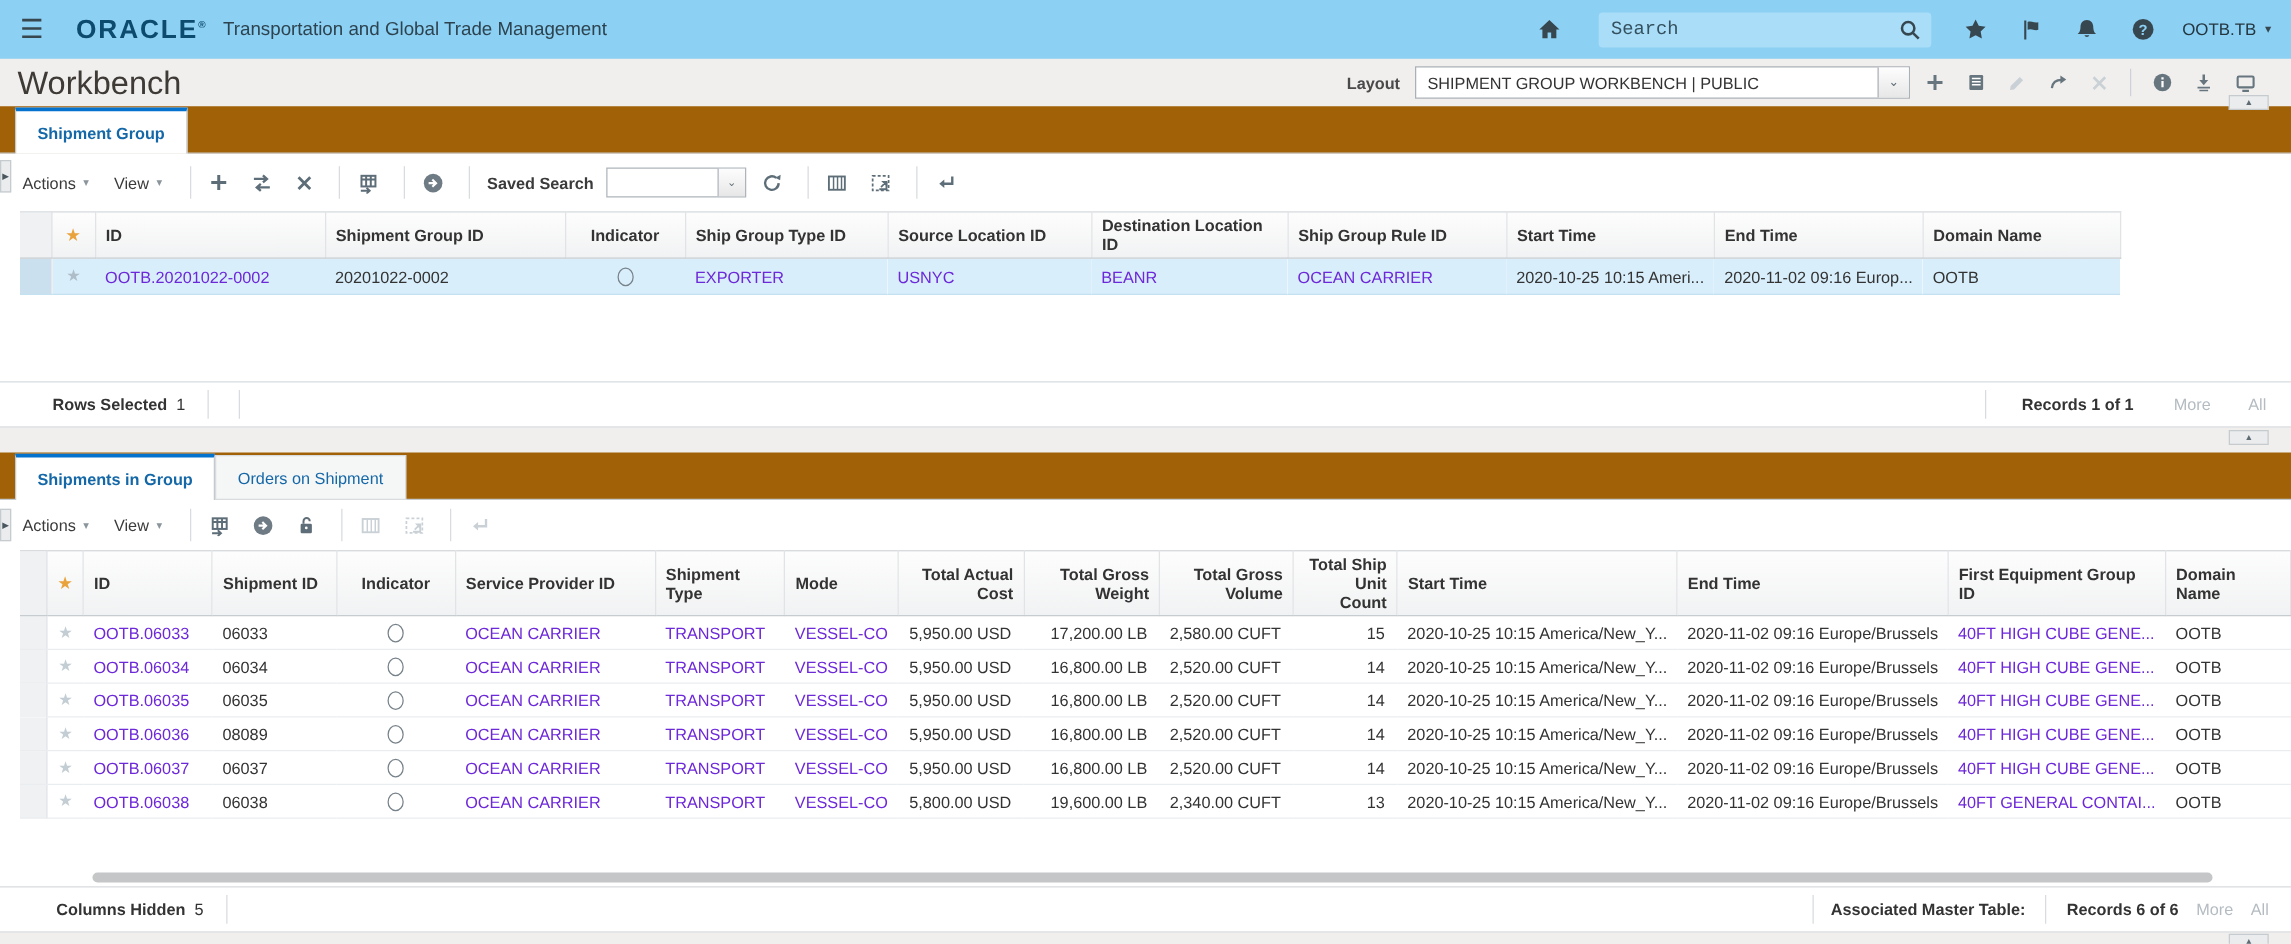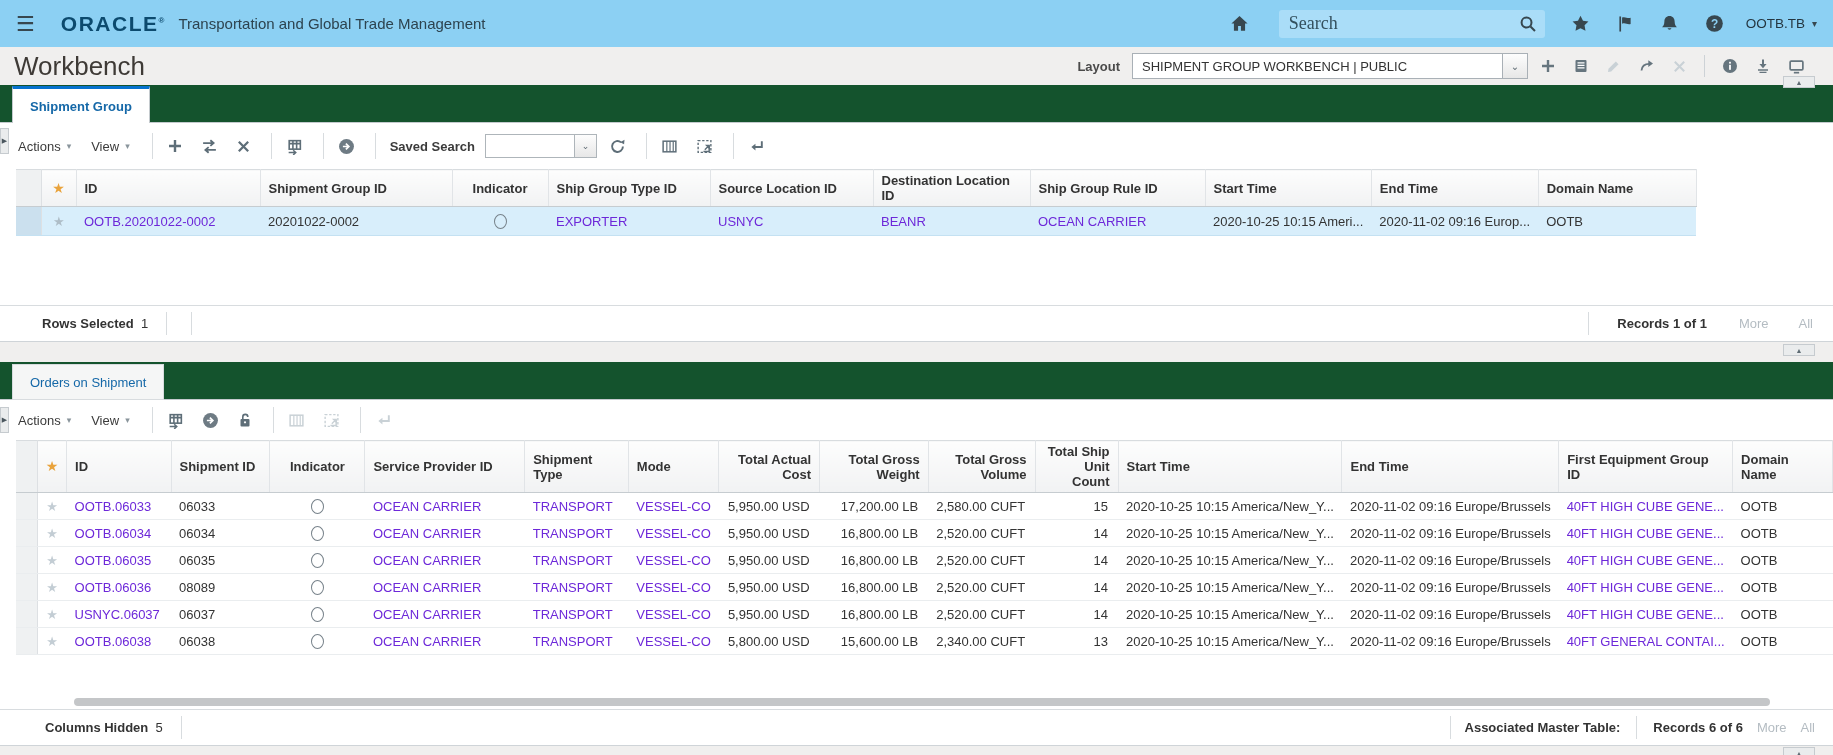--- a/index.html
+++ b/index.html
@@ -9,40 +9,40 @@
 
   
   .topbar{left:0;top:0;width:100%;height:47px;background:#8CD0F3;display:flex;align-items:center;box-sizing:border-box;}
   .burger{margin-left:16px;font-size:21px;color:#37474F;cursor:pointer;line-height:1;}
   .brand{margin-left:26px;font-weight:bold;font-size:21px;letter-spacing:1.5px;color:#0c4a6e;}
   .brand sup{font-size:8px;letter-spacing:0;}
   .apptitle{margin-left:14px;font-size:15px;color:#2D434F;}
   .topbar-right{margin-left:auto;display:flex;align-items:center;margin-right:16px;}
   .tb-ic{color:#37474F;fill:#37474F;cursor:pointer;margin-left:26px;}
   .search-wrap{margin-left:30px;width:250px;height:28px;background:#AADDF8;border-radius:3px;display:flex;align-items:center;padding:0 8px;}
-  .search-wrap input{flex:1;border:none;background:transparent;outline:none;font-size:18px;color:#000000;font-family:Liberation Serif, serif;}
+  .search-wrap input{flex:1;border:none;background:transparent;outline:none;font-size:15px;color:#000000;font-family:Liberation Mono, monospace;}
   .search-wrap input::placeholder{color:#34505E;opacity:1;}
   .usermenu{margin-left:22px;font-size:13.5px;color:#243640;display:flex;align-items:center;gap:7px;cursor:pointer;}
   .caret{font-size:10px;color:#37474F;}
 
   
   .pagehdr{left:0;top:47px;width:100%;height:38px;display:flex;align-items:center;box-sizing:border-box;}
   .pagetitle{margin-left:14px;font-size:26px;color:#3E3A36;}
   .hdr-right{margin-left:auto;display:flex;align-items:center;margin-right:28px;gap:12px;}
   .layout-label{font-size:13px;font-weight:bold;color:#4A4A4A;}
   .layout-select{width:396px;height:26px;border:1px solid #A9B0B6;background:#fff;display:flex;align-items:center;font-size:13px;color:#333;cursor:pointer;box-sizing:border-box;}
   .layout-select .val{flex:1;padding-left:9px;white-space:nowrap;overflow:hidden;}
   .sel-chevron{width:24px;height:24px;background:linear-gradient(#FDFDFD,#E7E7E7);border-left:1px solid #A9B0B6;display:flex;align-items:center;justify-content:center;color:#5E6B73;font-size:10px;}
   .hdr-icons{display:flex;align-items:center;gap:17px;}
   .ic{cursor:pointer;fill:#66757E;color:#66757E;}
   .ic.dis{fill:#C9D1D6;color:#C9D1D6;cursor:default;}
   .vsep{width:1px;height:22px;background:#CDD2D6;}
 
   
-  .tabstrip{left:0;width:100%;height:38px;background:#14532d;border-bottom:1px solid #C4CACE;display:flex;align-items:flex-end;padding-left:12px;box-sizing:border-box;}
+  .tabstrip{left:0;width:100%;height:38px;background:#a16207;border-bottom:1px solid #C4CACE;display:flex;align-items:flex-end;padding-left:12px;box-sizing:border-box;}
   .tab{height:37px;box-sizing:border-box;display:flex;align-items:center;padding:0 17px;font-size:13px;margin-bottom:-1px;color:#1568A8;cursor:pointer;}
   .tab.active{background:#fff;border:1px solid #C4CACE;border-bottom:none;border-top:3px solid #0572CE;font-weight:bold;}
   .tab.inactive{background:#F5F6F6;border:1px solid #D8DCDF;border-top:1px solid #D8DCDF;height:36px;}
 
   
   .panel{left:0;width:100%;background:#fff;border-bottom:1px solid #CFD4D8;box-sizing:border-box;}
   .panel1{top:123px;height:219px;}
   .panel2{top:400px;height:346px;}
 
   
@@ -343,20 +343,23 @@
     <span class="fsep" style="margin-left:24px;"></span>
     <span style="flex:1;"></span>
     <span class="fsep"></span>
     <b style="margin-left:28px;">Records 1 of 1</b>
     <span class="muted" style="margin-left:32px;">More</span>
     <span class="muted" style="margin-left:30px;margin-right:20px;">All</span>
   </div>
 </div>
 
 <div class="abs tabstrip tabs2" style="top:362px;">
+  <div class="tab active">
+    <span>Shipments in Group</span>
+  </div>
   <div class="tab inactive">
     <span>Orders on Shipment</span>
   </div>
 </div>
 
 <div class="abs panel panel2">
   <div class="toolbar toolbar2">
     <span class="tb-menu">
         <span>Actions</span>
         <span class="caret2">▾</span>
@@ -517,21 +520,21 @@
           <td class="num">2,520.00 CUFT</td>
           <td class="num">14</td>
           <td>2020-10-25 10:15 America/New_Y...</td>
           <td>2020-11-02 09:16 Europe/Brussels</td>
           <td><a class="cell-link" href="#">40FT HIGH CUBE GENE...</a></td>
           <td>OOTB</td>
         </tr>
         <tr>
           <td class="rowhdr"></td>
           <td class="star-col">★</td>
-          <td><a class="cell-link" href="#">USNYC.06037</a></td>
+          <td><a class="cell-link" href="#">OOTB.06037</a></td>
           <td>06037</td>
           <td class="ctr"><span class="indicator"></span></td>
           <td><a class="cell-link" href="#">OCEAN CARRIER</a></td>
           <td><a class="cell-link" href="#">TRANSPORT</a></td>
           <td><a class="cell-link" href="#">VESSEL-CO</a></td>
           <td class="num">5,950.00 USD</td>
           <td class="num">16,800.00 LB</td>
           <td class="num">2,520.00 CUFT</td>
           <td class="num">14</td>
           <td>2020-10-25 10:15 America/New_Y...</td>
@@ -542,21 +545,21 @@
         <tr>
           <td class="rowhdr"></td>
           <td class="star-col">★</td>
           <td><a class="cell-link" href="#">OOTB.06038</a></td>
           <td>06038</td>
           <td class="ctr"><span class="indicator"></span></td>
           <td><a class="cell-link" href="#">OCEAN CARRIER</a></td>
           <td><a class="cell-link" href="#">TRANSPORT</a></td>
           <td><a class="cell-link" href="#">VESSEL-CO</a></td>
           <td class="num">5,800.00 USD</td>
-          <td class="num">15,600.00 LB</td>
+          <td class="num">19,600.00 LB</td>
           <td class="num">2,340.00 CUFT</td>
           <td class="num">13</td>
           <td>2020-10-25 10:15 America/New_Y...</td>
           <td>2020-11-02 09:16 Europe/Brussels</td>
           <td><a class="cell-link" href="#">40FT GENERAL CONTAI...</a></td>
           <td>OOTB</td>
         </tr>
       </tbody>
     </table>
 

